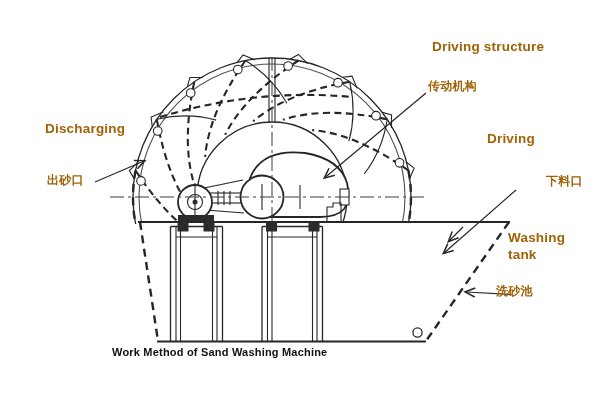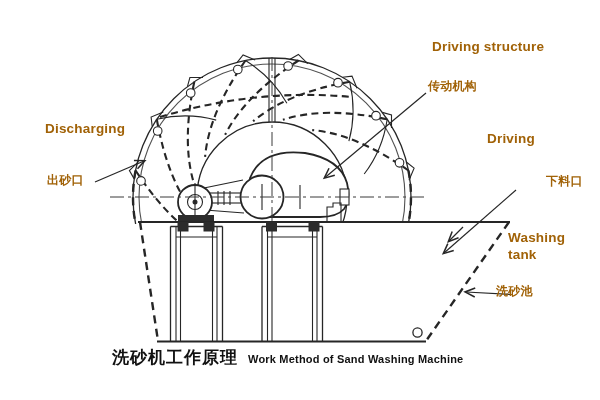--- a/index.html
+++ b/index.html
@@ -175,17 +175,16 @@
   <div class="lbl en" style="left:45px;top:121px">Discharging</div>
   <div class="lbl zh" style="left:47px;top:173px">出砂口</div>
 
   <div class="lbl en" style="left:487px;top:131px">Driving</div>
   <div class="lbl zh" style="left:546px;top:174px">下料口</div>
 
   <div class="lbl en wrap" style="left:508px;top:230px">Washing tank</div>
   <div class="lbl zh" style="left:496px;top:284px">洗砂池</div>
 
   <div class="caption">
-    <span class="zh">洗砂机工作原理</span>
     <span class="en">Work Method of Sand Washing Machine</span>
   </div>
 
 </div>
 
 </body></html>

